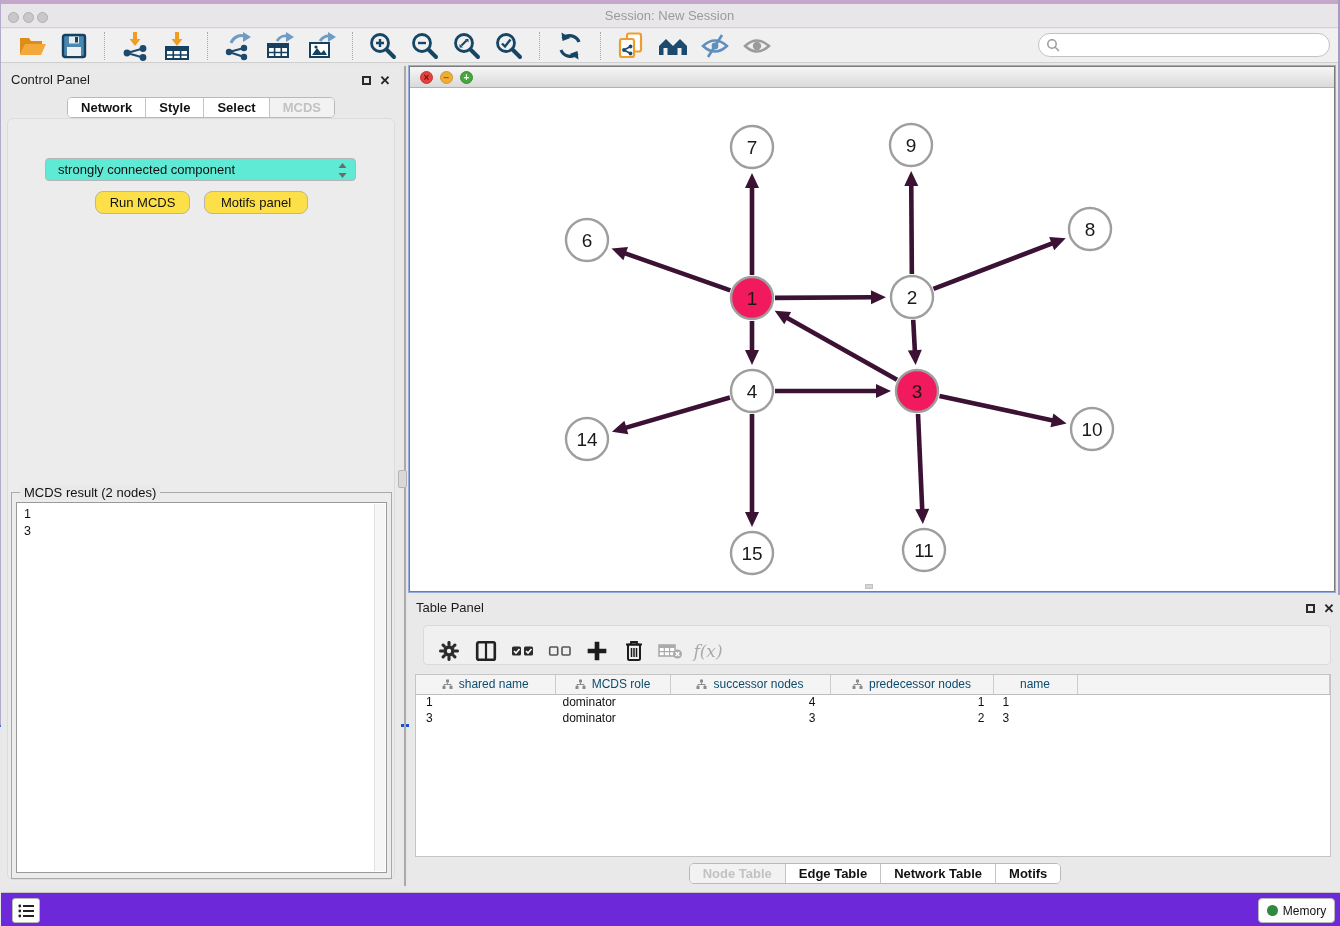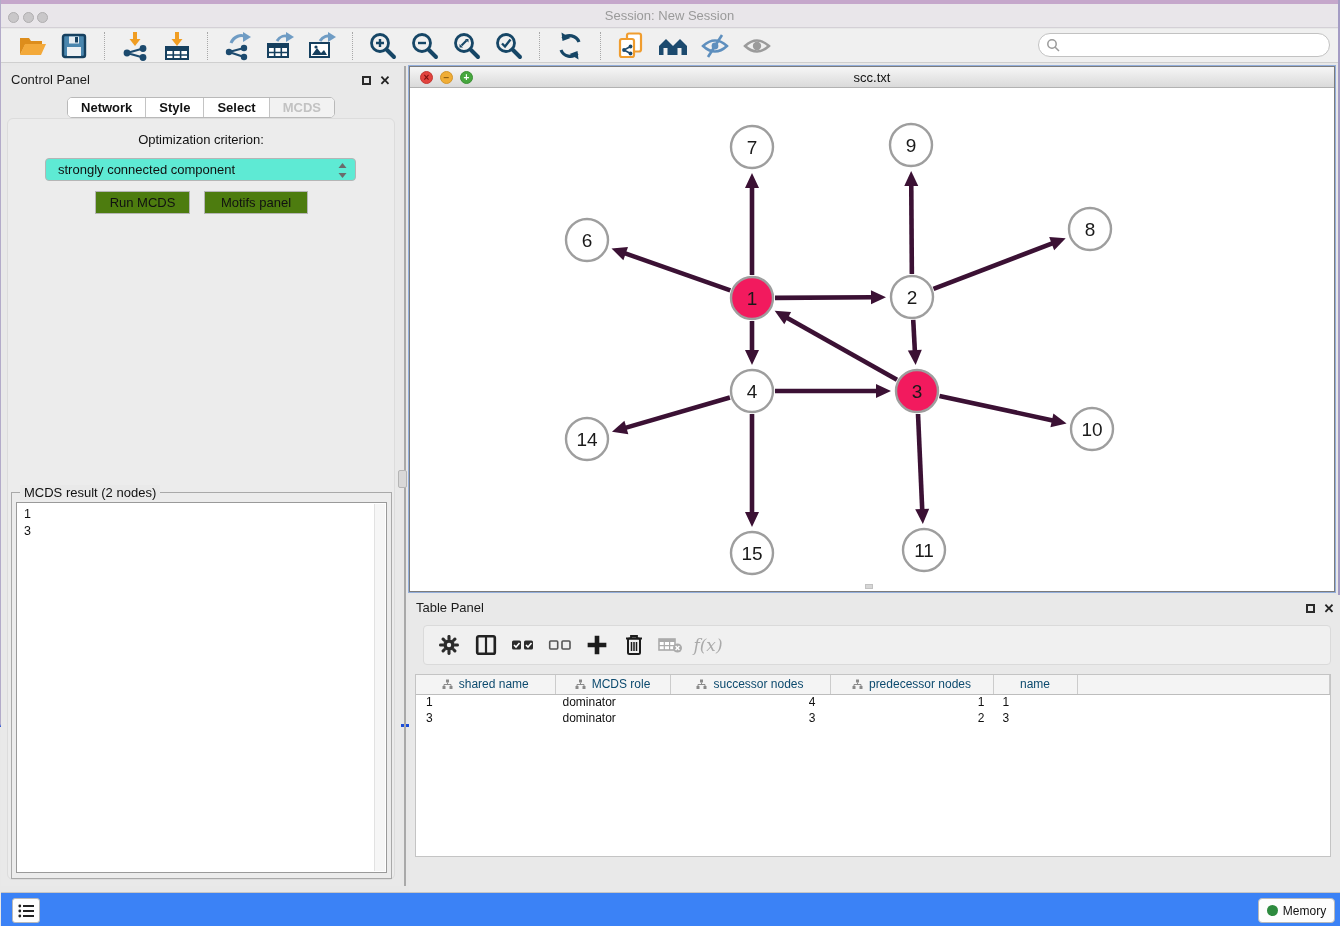--- a/index.html
+++ b/index.html
@@ -36,21 +36,21 @@
          border-right:1px solid #c4c4c4; display:flex; align-items:center; }
   .tab:last-child { border-right:none; }
   .tab.ghost { color:#c2c2c2; background:#f2f2f2; }
   .cp-body { position:absolute; left:6px; top:52px; width:388px; height:762px; background:#ececec;
              border:1px solid #dcdcdc; border-radius:6px; }
   .opt-label { position:absolute; top:66px; left:0; right:0; text-align:center; font-size:13px; color:#111; }
   .cp-select { position:absolute; left:44px; top:92px; width:311px; height:23px; background:#5eead4;
                border:1px solid #b5b5b5; border-radius:4px; font-size:13px; color:#111;
                display:flex; align-items:center; padding-left:12px; }
   .cp-select .chev { position:absolute; right:7px; top:3px; }
-  .btn { position:absolute; height:23px; background:#4d7c0f; border:1px solid #b5b5b5; border-radius:0;
+  .btn { position:absolute; height:23px; background:#fde047; border:1px solid #b5b5b5; border-radius:8px;
          font-size:13px; color:#111; display:flex; align-items:center; justify-content:center; }
   .fieldset { position:absolute; left:10px; top:426px; width:381px; height:387px; border:1px solid #a9a9a9;padding-left:42px; }
   .fieldset .legend { position:absolute; top:-8px; left:8px; background:#e9e9e9; padding:0 4px; font-size:13px; color:#111; }
   .result-area { position:absolute; left:4px; top:9px; right:4px; bottom:5px; background:#fff; border:1px solid #9a9a9a; }
   .result-text { position:absolute; left:7px; top:3px; font-size:12.5px; color:#111; white-space:pre; line-height:17px;
                  font-family:"Liberation Sans", sans-serif; }
   .result-scroll { position:absolute; right:1px; top:1px; bottom:1px; width:11px; background:#f6f6f6; border-left:1px solid #e2e2e2; }
 
   
   .vsplit { position:absolute; left:403px; top:66px; width:2px; height:820px; background:#a9a9a9; }
@@ -67,38 +67,38 @@
           display:flex; align-items:center; justify-content:center; line-height:0; }
   .mbtn.red { left:10px; background:#e2433e; border:1px solid #c33833; color:#7c100f; }
   .mbtn.yel { left:30px; background:#f0ad36; border:1px solid #d3962c; color:#8e5d10; }
   .mbtn.grn { left:50px; background:#46a73e; border:1px solid #3b8f34; color:#fff; }
   .net-canvas { position:absolute; left:1px; top:22px; }
   .net-resize { position:absolute; bottom:2px; left:455px; width:8px; height:5px; background:#d6d6d6; border:1px solid #c2c2c2; }
 
   
   .tpanel { position:absolute; left:408px; top:595px; width:932px; height:297px; background:#e9e9e9; }
   .tp-toolbar { position:absolute; left:14px; top:30px; width:908px; height:40px; background:#f0f0f0;
-                border:1px solid #dadada; border-radius:4px; display:flex; align-items:center; padding-left:12px; }
+                border:1px solid #dadada; border-radius:4px; display:flex; align-items:flex-end; padding-left:12px; }
   .tpi { width:26px; height:26px; display:flex; align-items:center; justify-content:center; margin-right:11px; }
   .fx { font-family:"DejaVu Serif", serif; font-style:italic; font-size:17px; color:#aaa; }
   .tp-table-wrap { position:absolute; left:6px; top:79px; width:916px; height:183px; background:#fff;
                    border:1px solid #c4c4c4; overflow:hidden; }
   table.ntable { border-collapse:collapse; table-layout:fixed; width:100%; }
   table.ntable th { height:19px; background:#f4f4f4; border-bottom:1px solid #bdbdbd; border-right:1px solid #cccccc;
                     font-size:12px; font-weight:normal; color:#0c4a6e; }
   table.ntable th .hwrap { display:flex; align-items:center; justify-content:center; gap:6px; }
   table.ntable td { height:16px; font-size:12px; color:#111; border-right:1px solid transparent; }
   td.c0 { padding-left:10px; } td.c1 { padding-left:7px; }
   td.c2 { text-align:right; padding-right:14px; } td.c3 { text-align:right; padding-right:8px; }
   td.c4 { padding-left:9px; }
   .tp-tabs { position:absolute; left:0; right:0; top:268px; display:flex; justify-content:center; }
   .tp-tabs .tab { font-weight:bold; }
 
   
-  .statusbar { position:absolute; left:0; top:892px; width:1340px; height:34px; background:#3b82f6; border-top:1px solid #c6c6c6; }
+  .statusbar { position:absolute; left:0; top:892px; width:1340px; height:34px; background:#6d28d9; border-top:1px solid #c6c6c6; }
   .listbtn { position:absolute; left:11px; top:5px; width:28px; height:25px; background:#fdfdfd;
              border:1px solid #b9b9b9; border-radius:3px; display:flex; align-items:center; justify-content:center; }
   .membtn { position:absolute; right:6px; top:5px; width:77px; height:25px; background:#fdfdfd;
             border:1px solid #b9b9b9; border-radius:4px; display:flex; align-items:center; justify-content:center; gap:5px;
             font-size:12px; color:#111; }
   .memdot { width:11px; height:11px; border-radius:50%; background:#2d8a3e; }
 
   svg text { font-family:"Liberation Sans", sans-serif; }
 </style>
 </head>
@@ -266,21 +266,20 @@
     <span class="wbtn" style="left:377px">✕</span>
     <div class="cp-tabs">
       <div class="tabgrp">
         <span class="tab">Network</span>
         <span class="tab">Style</span>
         <span class="tab">Select</span>
         <span class="tab ghost">MCDS</span>
       </div>
     </div>
     <div class="cp-body"></div>
-    <div class="opt-label">Optimization criterion:</div>
     <div class="cp-select">
       <span>strongly connected component</span>
       <span class="chev">
         <svg width="11" height="17" viewBox="0 0 11 17">
             <path d="M5.5 1L9.5 6h-8z" fill="#6b6b6b"></path>
             <path d="M5.5 16L1.5 11h8z" fill="#6b6b6b"></path>
           </svg>
       </span>
     </div>
     <button class="btn" style="left:94px; top:125px; width:95px">Run MCDS</button>
@@ -296,21 +295,20 @@
   </div>
 
   <div class="vsplit"></div>
   <div class="vsplit-handle"></div>
 
   <div class="netframe">
     <div class="net-titlebar">
       <span class="mbtn red">×</span>
       <span class="mbtn yel">−</span>
       <span class="mbtn grn">+</span>
-      <div class="net-title">scc.txt</div>
     </div>
     <svg class="net-canvas" width="924" height="503" viewBox="0 0 924 503">
         <line x1="341" y1="186" x2="341" y2="97" stroke="#3B1134" stroke-width="4.6"></line>
         <polygon points="341,84 348,99 334,99" fill="#3B1134"></polygon>
         <line x1="319.3015285768616" y1="201.3726585300483" x2="212.7930602392347" y2="163.9333181447007" stroke="#3B1134" stroke-width="4.6"></line>
         <polygon points="200.52870682615648,159.62221209646714 217.00124863644945,157.9926826220022 212.35851904604405,171.20044783608645" fill="#3B1134"></polygon>
         <line x1="363.99955079441025" y1="208.85625280753493" x2="462.0007616964348" y2="208.2437452393973" stroke="#3B1134" stroke-width="4.6"></line>
         <polygon points="475.0005077976232,208.16249682626486 460.04454990332323,215.25610828051913 459.95705161225754,201.2563817100085" fill="#3B1134"></polygon>
         <line x1="341" y1="232" x2="341" y2="263" stroke="#3B1134" stroke-width="4.6"></line>
         <polygon points="341,276 334,261 348,261" fill="#3B1134"></polygon>
@@ -507,20 +505,28 @@
               <td class="c1">dominator</td>
               <td class="c2">3</td>
               <td class="c3">2</td>
               <td class="c4">3</td>
               <td class="c5"></td>
             </tr>
           </tbody>
       </table>
     </div>
 
+    <div class="tp-tabs">
+      <div class="tabgrp">
+        <span class="tab ghost">Node Table</span>
+        <span class="tab">Edge Table</span>
+        <span class="tab">Network Table</span>
+        <span class="tab">Motifs</span>
+      </div>
+    </div>
   </div>
 
   <div class="statusbar">
     <span class="listbtn">
       <svg width="16" height="14" viewBox="0 0 16 14">
           <circle cx="1.8" cy="2" r="1.4" fill="#222"></circle>
           <circle cx="1.8" cy="7" r="1.4" fill="#222"></circle>
           <circle cx="1.8" cy="12" r="1.4" fill="#222"></circle>
           <path d="M5 2h11M5 7h11M5 12h11" stroke="#222" stroke-width="2.2"></path>
         </svg>

